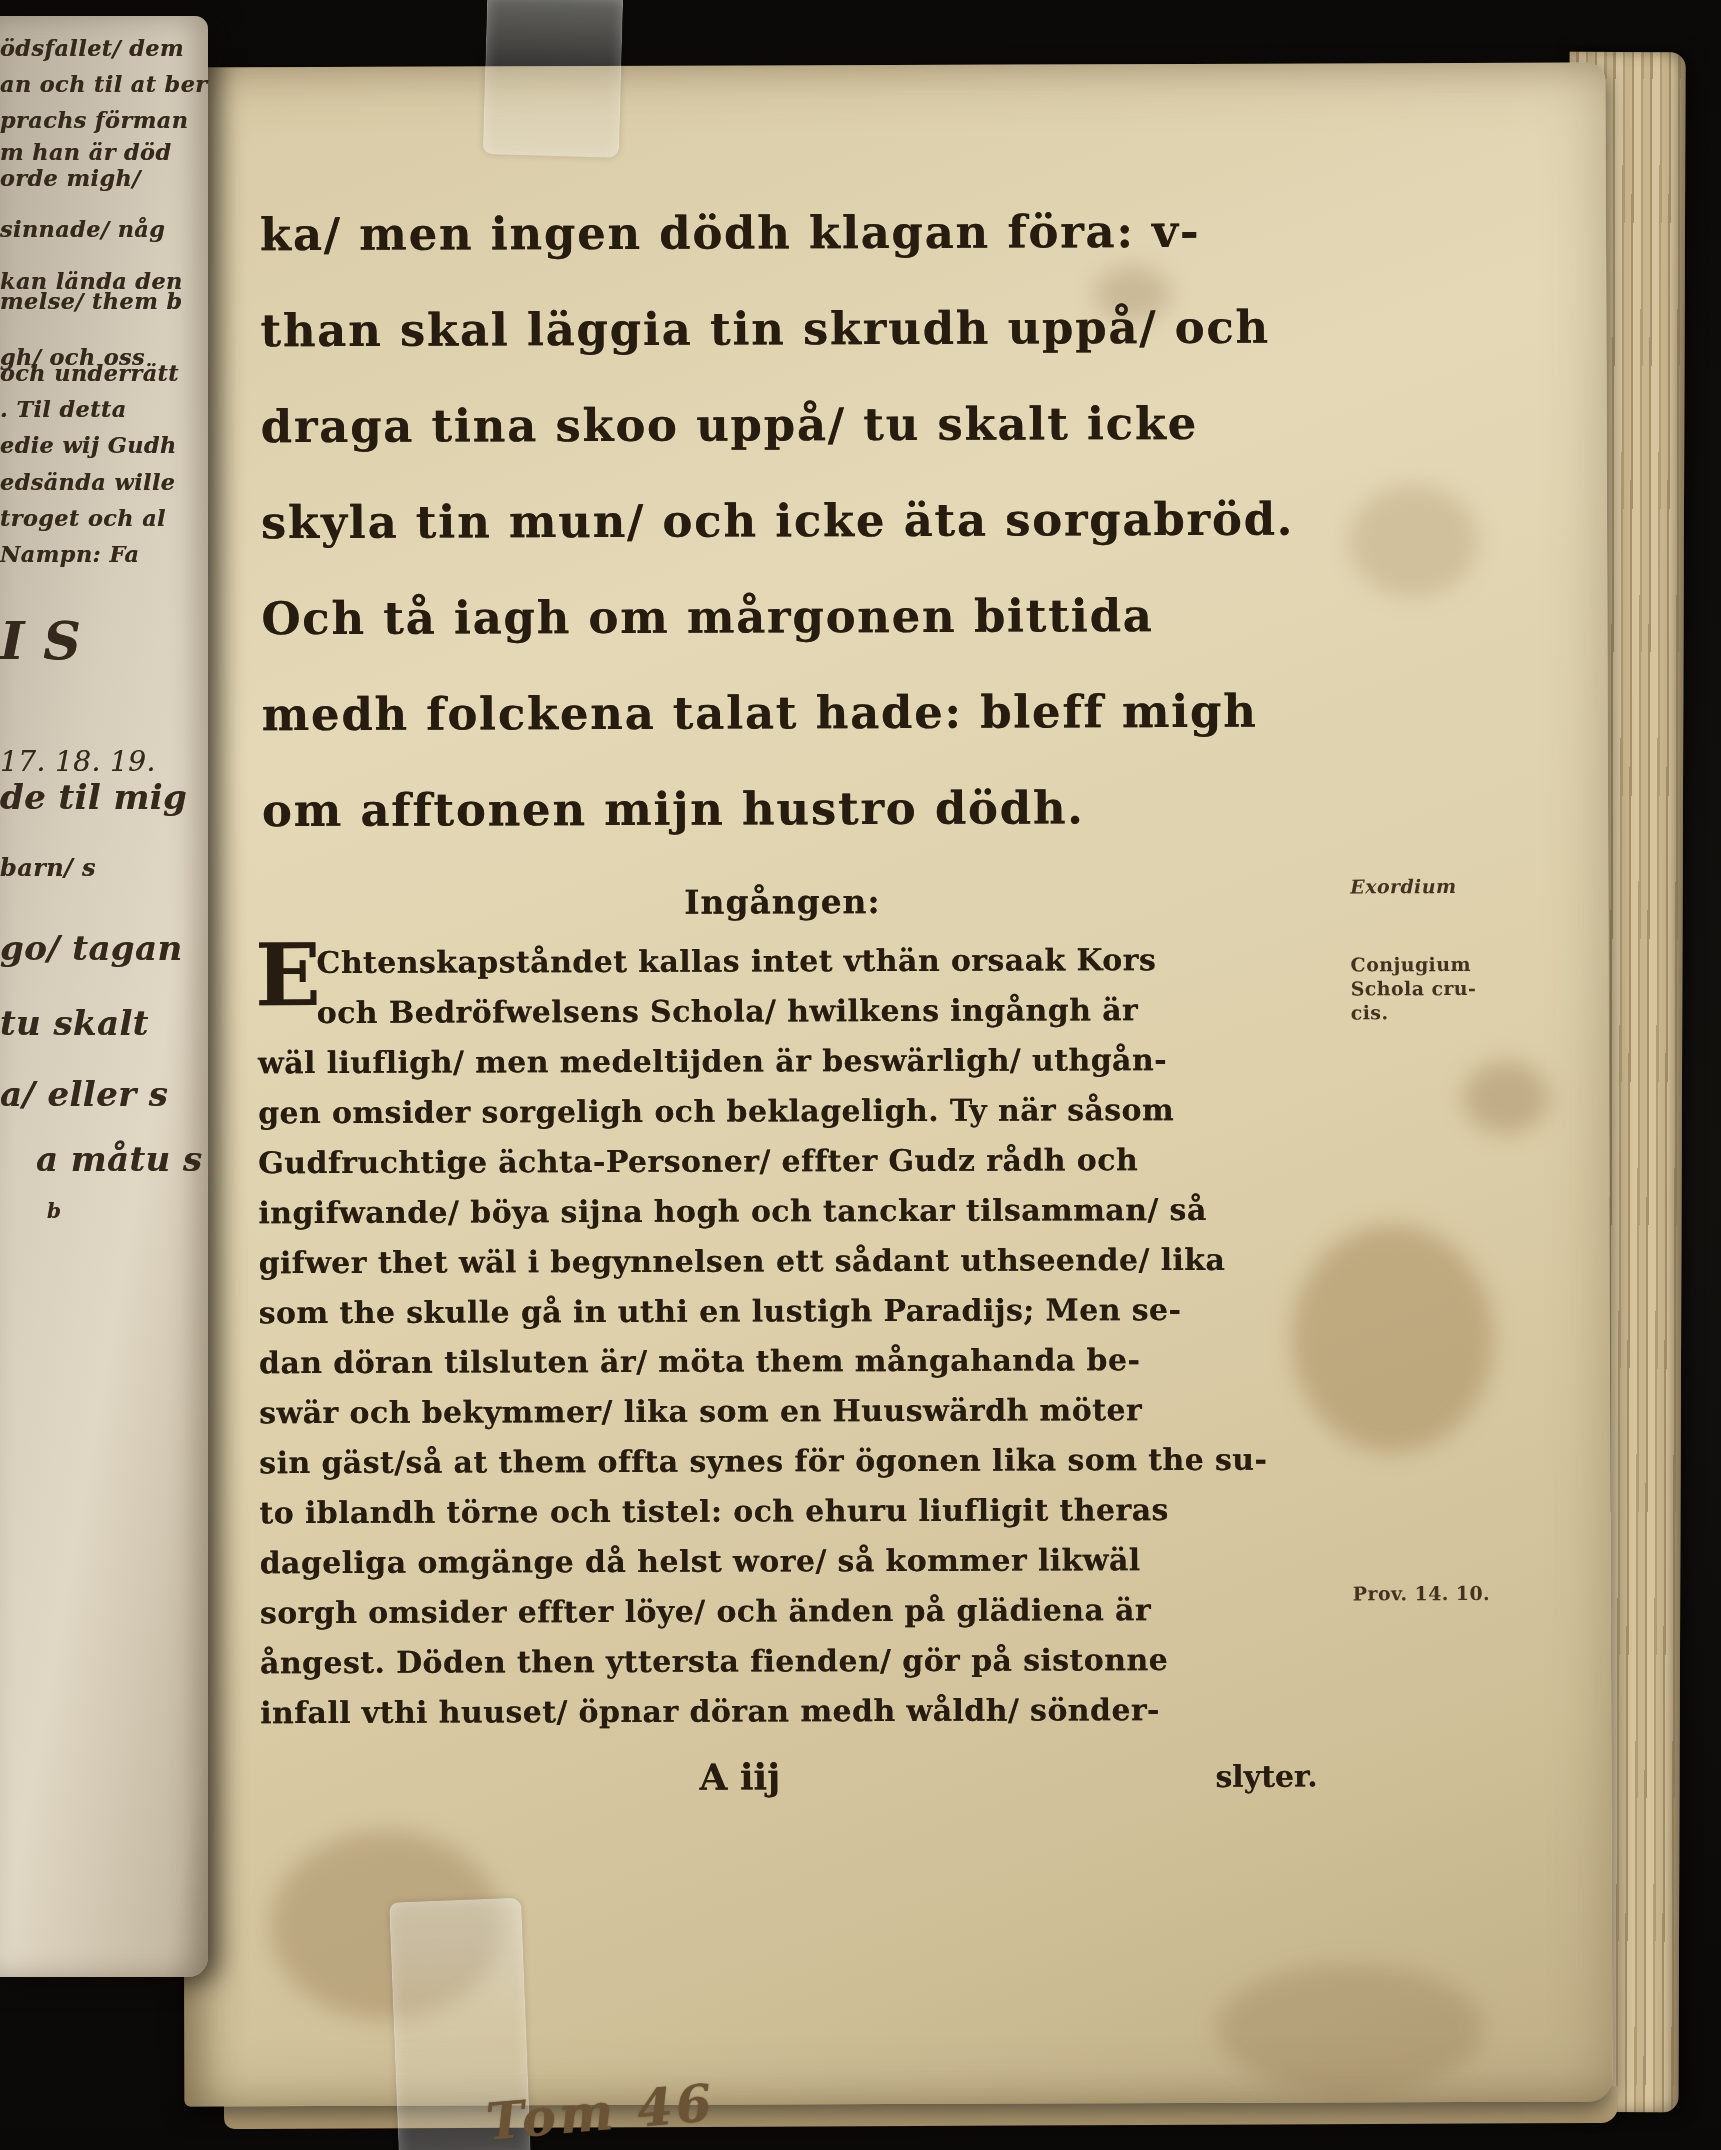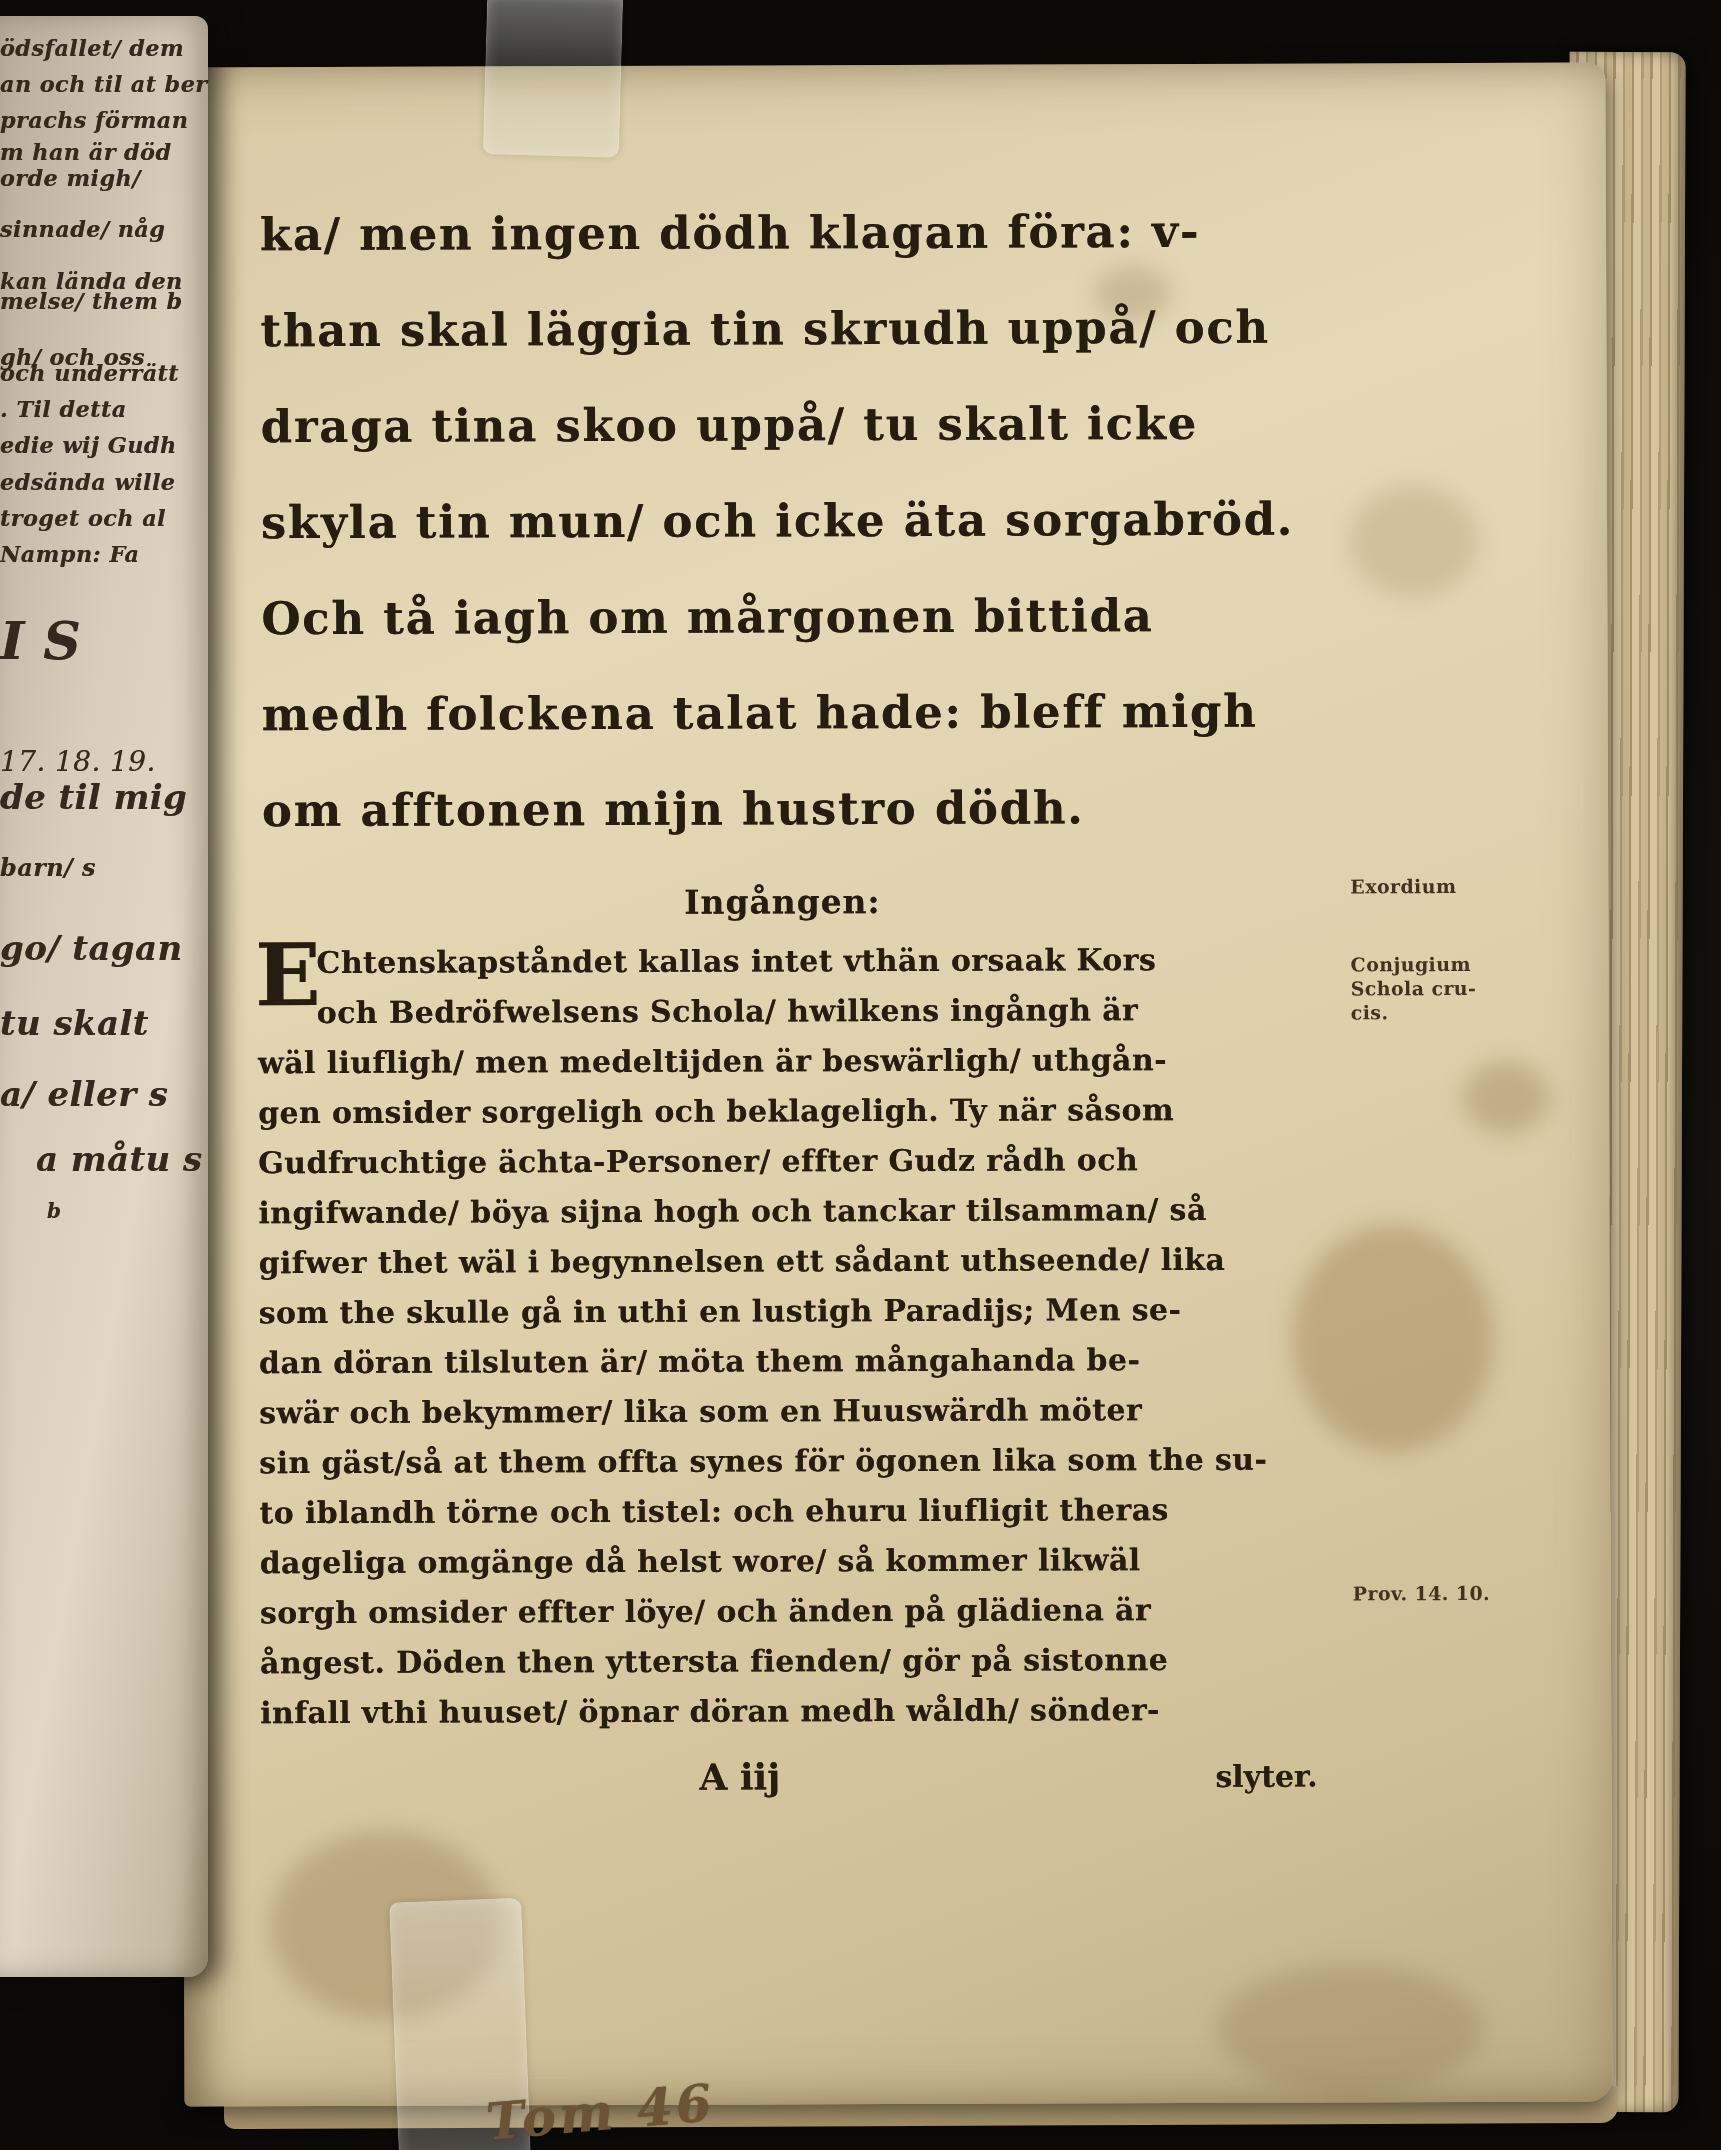--- a/index.html
+++ b/index.html
@@ -141,21 +141,21 @@
       <span class="bline">dan döran tilsluten är/ möta them mångahanda be-</span>
       <span class="bline">swär och bekymmer/ lika som en Huuswärdh möter</span>
       <span class="bline">sin gäst/så at them offta synes för ögonen lika som the su-</span>
       <span class="bline">to iblandh törne och tistel: och ehuru liufligit theras</span>
       <span class="bline">dageliga omgänge då helst wore/ så kommer likwäl</span>
       <span class="bline">sorgh omsider effter löye/ och änden på glädiena är</span>
       <span class="bline">ångest.  Döden then yttersta fienden/ gör på sistonne</span>
       <span class="bline">infall vthi huuset/ öpnar döran medh wåldh/ sönder-</span>
     </div>
 
-    <div class="margin-note" style="top:811px;">Exordium</div>
+    <div class="margin-note" style="top:811px;font-style:italic;">Exordium</div>
     <div class="margin-note" style="top:889px;">
       <span style="display:block;">Conjugium</span>
       <span style="display:block;">Schola cru-</span>
       <span style="display:block;">cis.</span>
     </div>
     <div class="margin-note" style="top:1518px;">Prov. 14. 10.</div>
 
     <div class="sigrow ink">
       <span class="sig">A iij</span>
       <span class="catch">slyter.</span>

